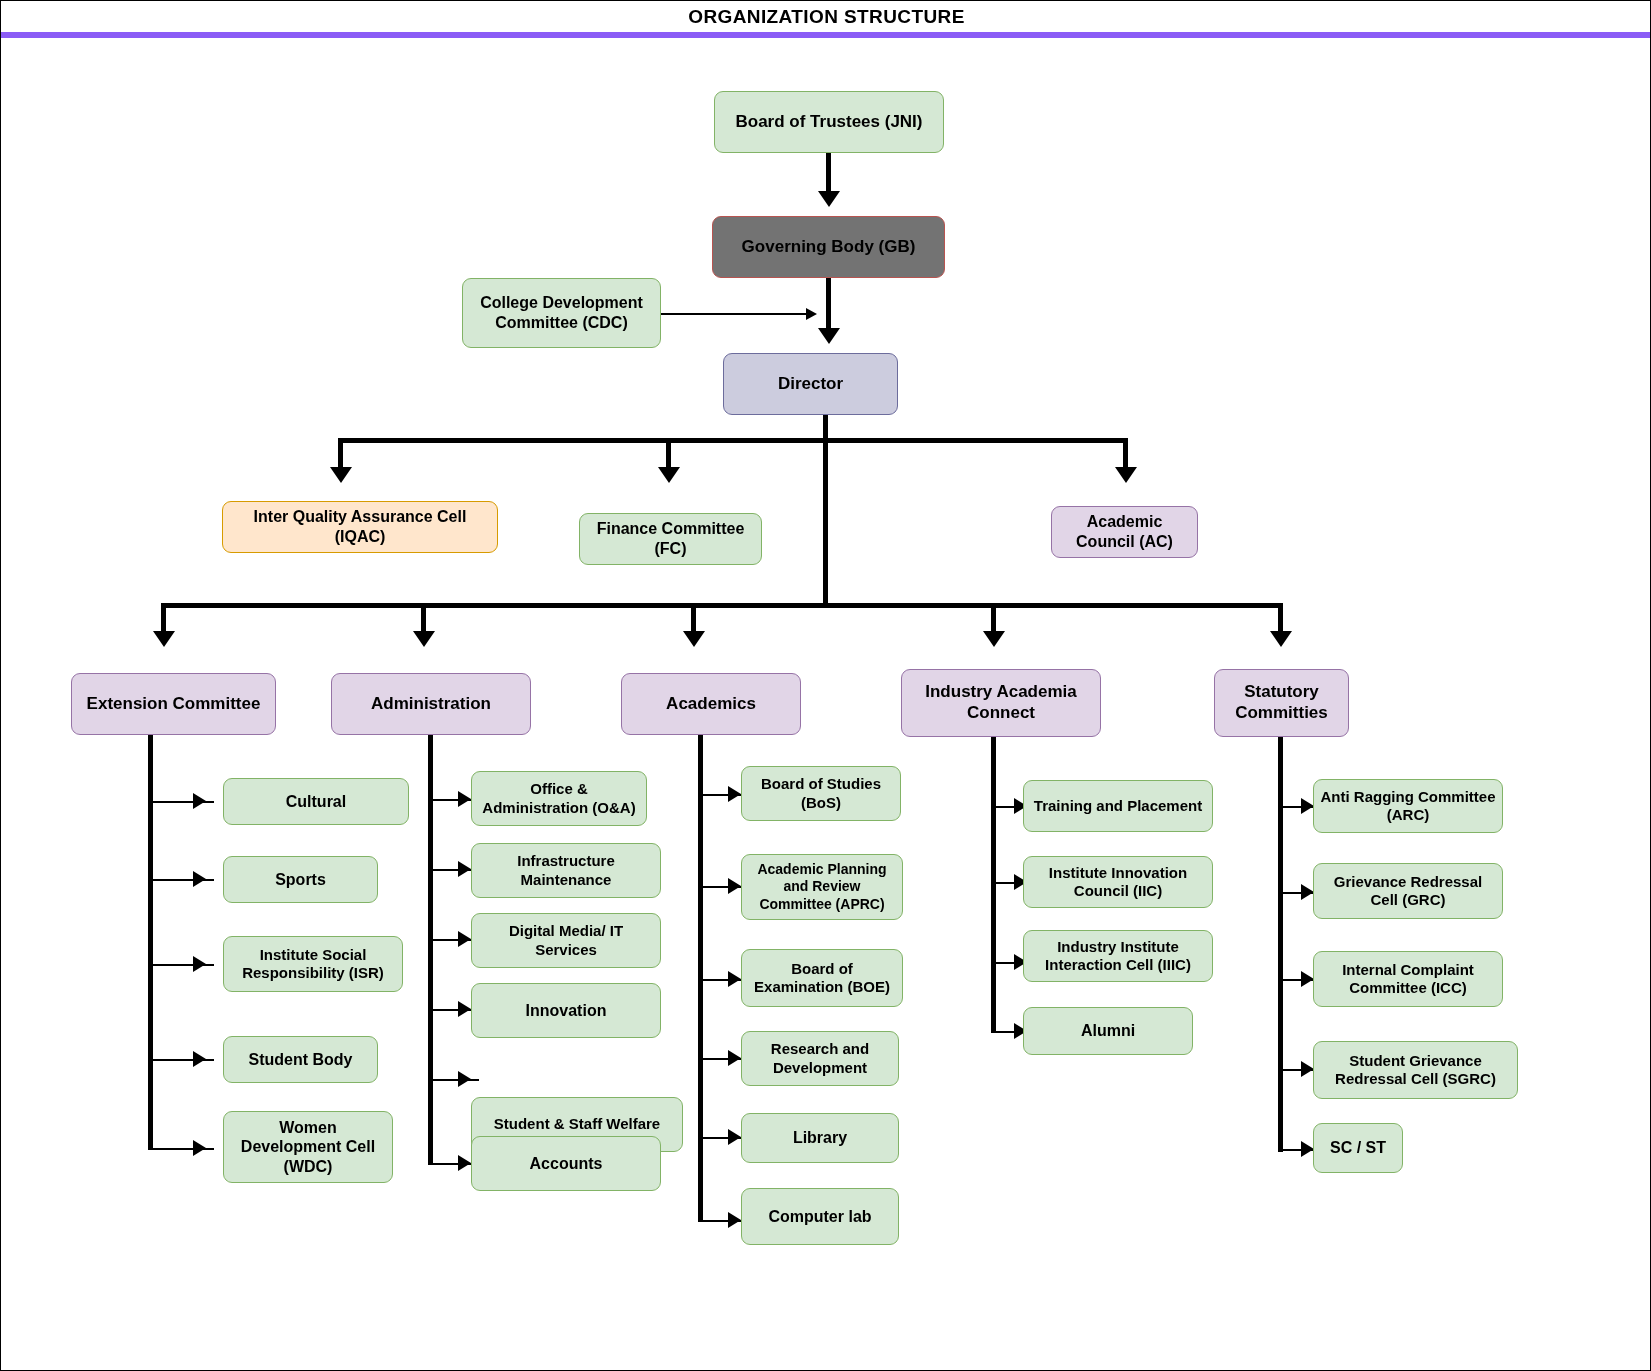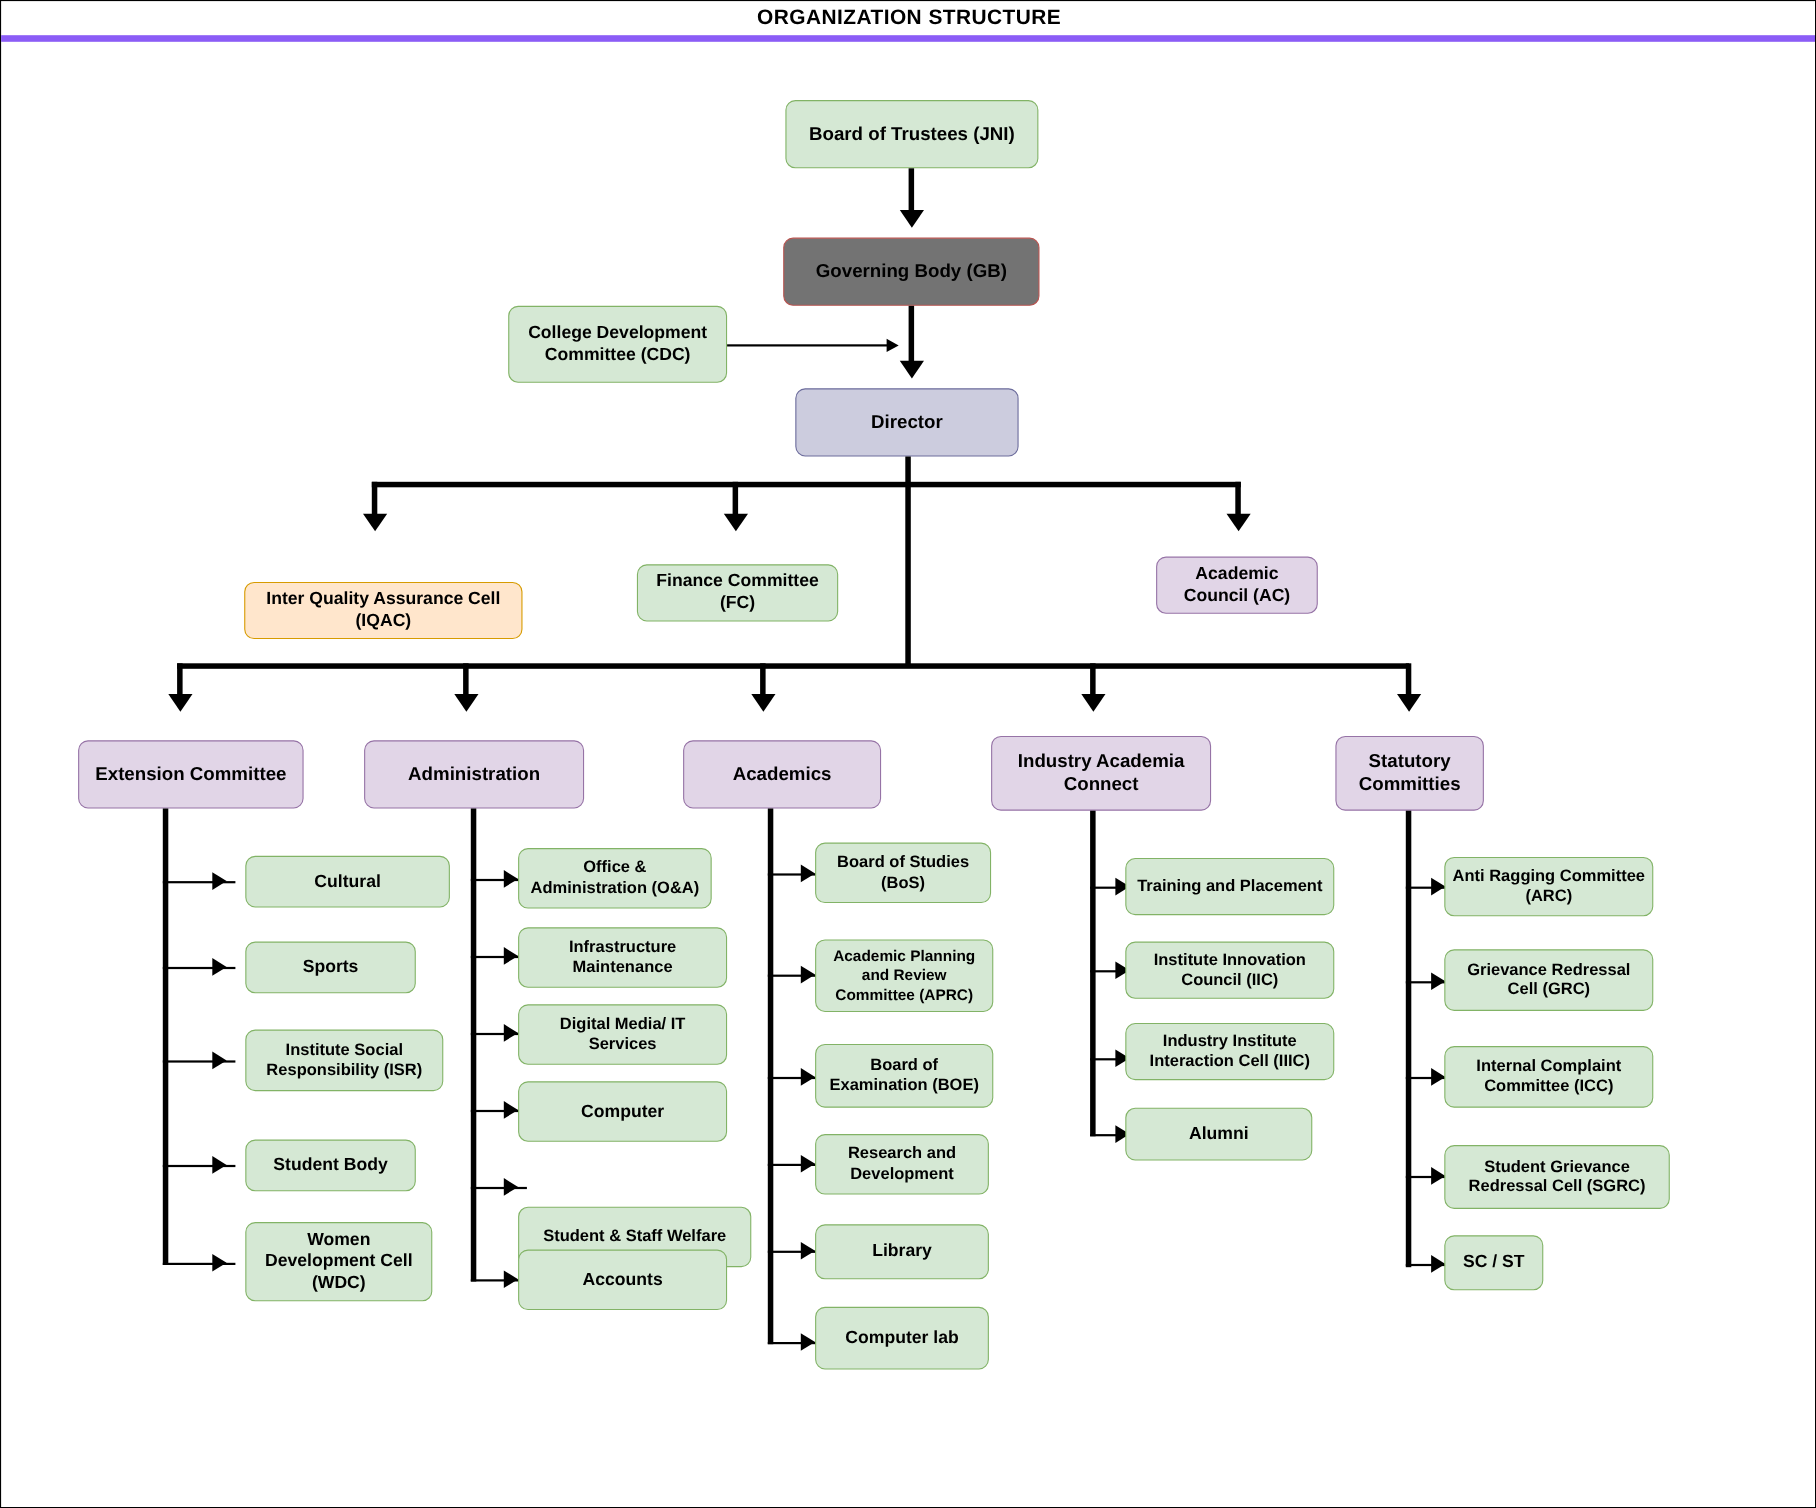--- a/index.html
+++ b/index.html
@@ -84,36 +84,36 @@
   <div class="node pink f17" style="left:711px;top:215px;width:233px;height:62px;">Governing Body (GB)</div>
 
   <div class="node green f16" style="left:461px;top:277px;width:199px;height:70px;">College Development Committee (CDC)</div>
 
   <div class="hthin" style="left:660px;top:312px;width:147px;"></div>
   <div class="arrow-right-sm" style="left:805px;top:307px;"></div>
 
   <div class="vline" style="left:825px;top:277px;height:52px;"></div>
   <div class="arrow-down" style="left:817px;top:327px;"></div>
 
-  <div class="node indigo f17" style="left:722px;top:352px;width:203px;height:62px;">Director</div>
+  <div class="node indigo f17" style="left:722px;top:352px;width:175px;height:62px;">Director</div>
 
   <div class="vline" style="left:822px;top:414px;height:190px;"></div>
 
   <div class="hline" style="left:337px;top:437px;width:790px;"></div>
 
   <div class="vline" style="left:337px;top:437px;height:40px;"></div>
   <div class="arrow-down" style="left:329px;top:466px;"></div>
 
   <div class="vline" style="left:665px;top:437px;height:40px;"></div>
   <div class="arrow-down" style="left:657px;top:466px;"></div>
 
   <div class="vline" style="left:1122px;top:437px;height:40px;"></div>
   <div class="arrow-down" style="left:1114px;top:466px;"></div>
 
-  <div class="node orange f16" style="left:221px;top:528px;width:253px;height:52px;">Inter Quality Assurance Cell (IQAC)</div>
+  <div class="node orange f16" style="left:221px;top:500px;width:276px;height:52px;">Inter Quality Assurance Cell (IQAC)</div>
 
   <div class="node green f16" style="left:578px;top:512px;width:183px;height:52px;">Finance Committee (FC)</div>
 
   <div class="node purple f16" style="left:1050px;top:505px;width:147px;height:52px;">Academic Council (AC)</div>
 
   <div class="hline" style="left:160px;top:602px;width:1120px;"></div>
 
   <div class="vline" style="left:160px;top:602px;height:38px;"></div>
   <div class="arrow-down" style="left:152px;top:630px;"></div>
 
@@ -170,21 +170,21 @@
   <div class="hthin" style="left:427px;top:868px;width:51px;"></div>
   <div class="arrow-right" style="left:457px;top:860px;"></div>
   <div class="node green f15" style="left:470px;top:842px;width:190px;height:55px;">Infrastructure Maintenance</div>
 
   <div class="hthin" style="left:427px;top:938px;width:51px;"></div>
   <div class="arrow-right" style="left:457px;top:930px;"></div>
   <div class="node green f15" style="left:470px;top:912px;width:190px;height:55px;">Digital Media/ IT Services</div>
 
   <div class="hthin" style="left:427px;top:1008px;width:51px;"></div>
   <div class="arrow-right" style="left:457px;top:1000px;"></div>
-  <div class="node green f16" style="left:470px;top:982px;width:190px;height:55px;">Computer</div>
+  <div class="node green f16" style="left:470px;top:982px;width:190px;height:55px;">Innovation</div>
 
   <div class="hthin" style="left:427px;top:1078px;width:51px;"></div>
   <div class="arrow-right" style="left:457px;top:1070px;"></div>
   <div class="node green f15" style="left:470px;top:1052px;width:212px;height:55px;margin-top:44px;">Student &amp; Staff Welfare</div>
 
   <div class="hthin" style="left:427px;top:1162px;width:51px;"></div>
   <div class="arrow-right" style="left:457px;top:1154px;"></div>
   <div class="node green f16" style="left:470px;top:1135px;width:190px;height:55px;">Accounts</div>
 
   <div class="vline" style="left:697px;top:734px;height:487px;"></div>

